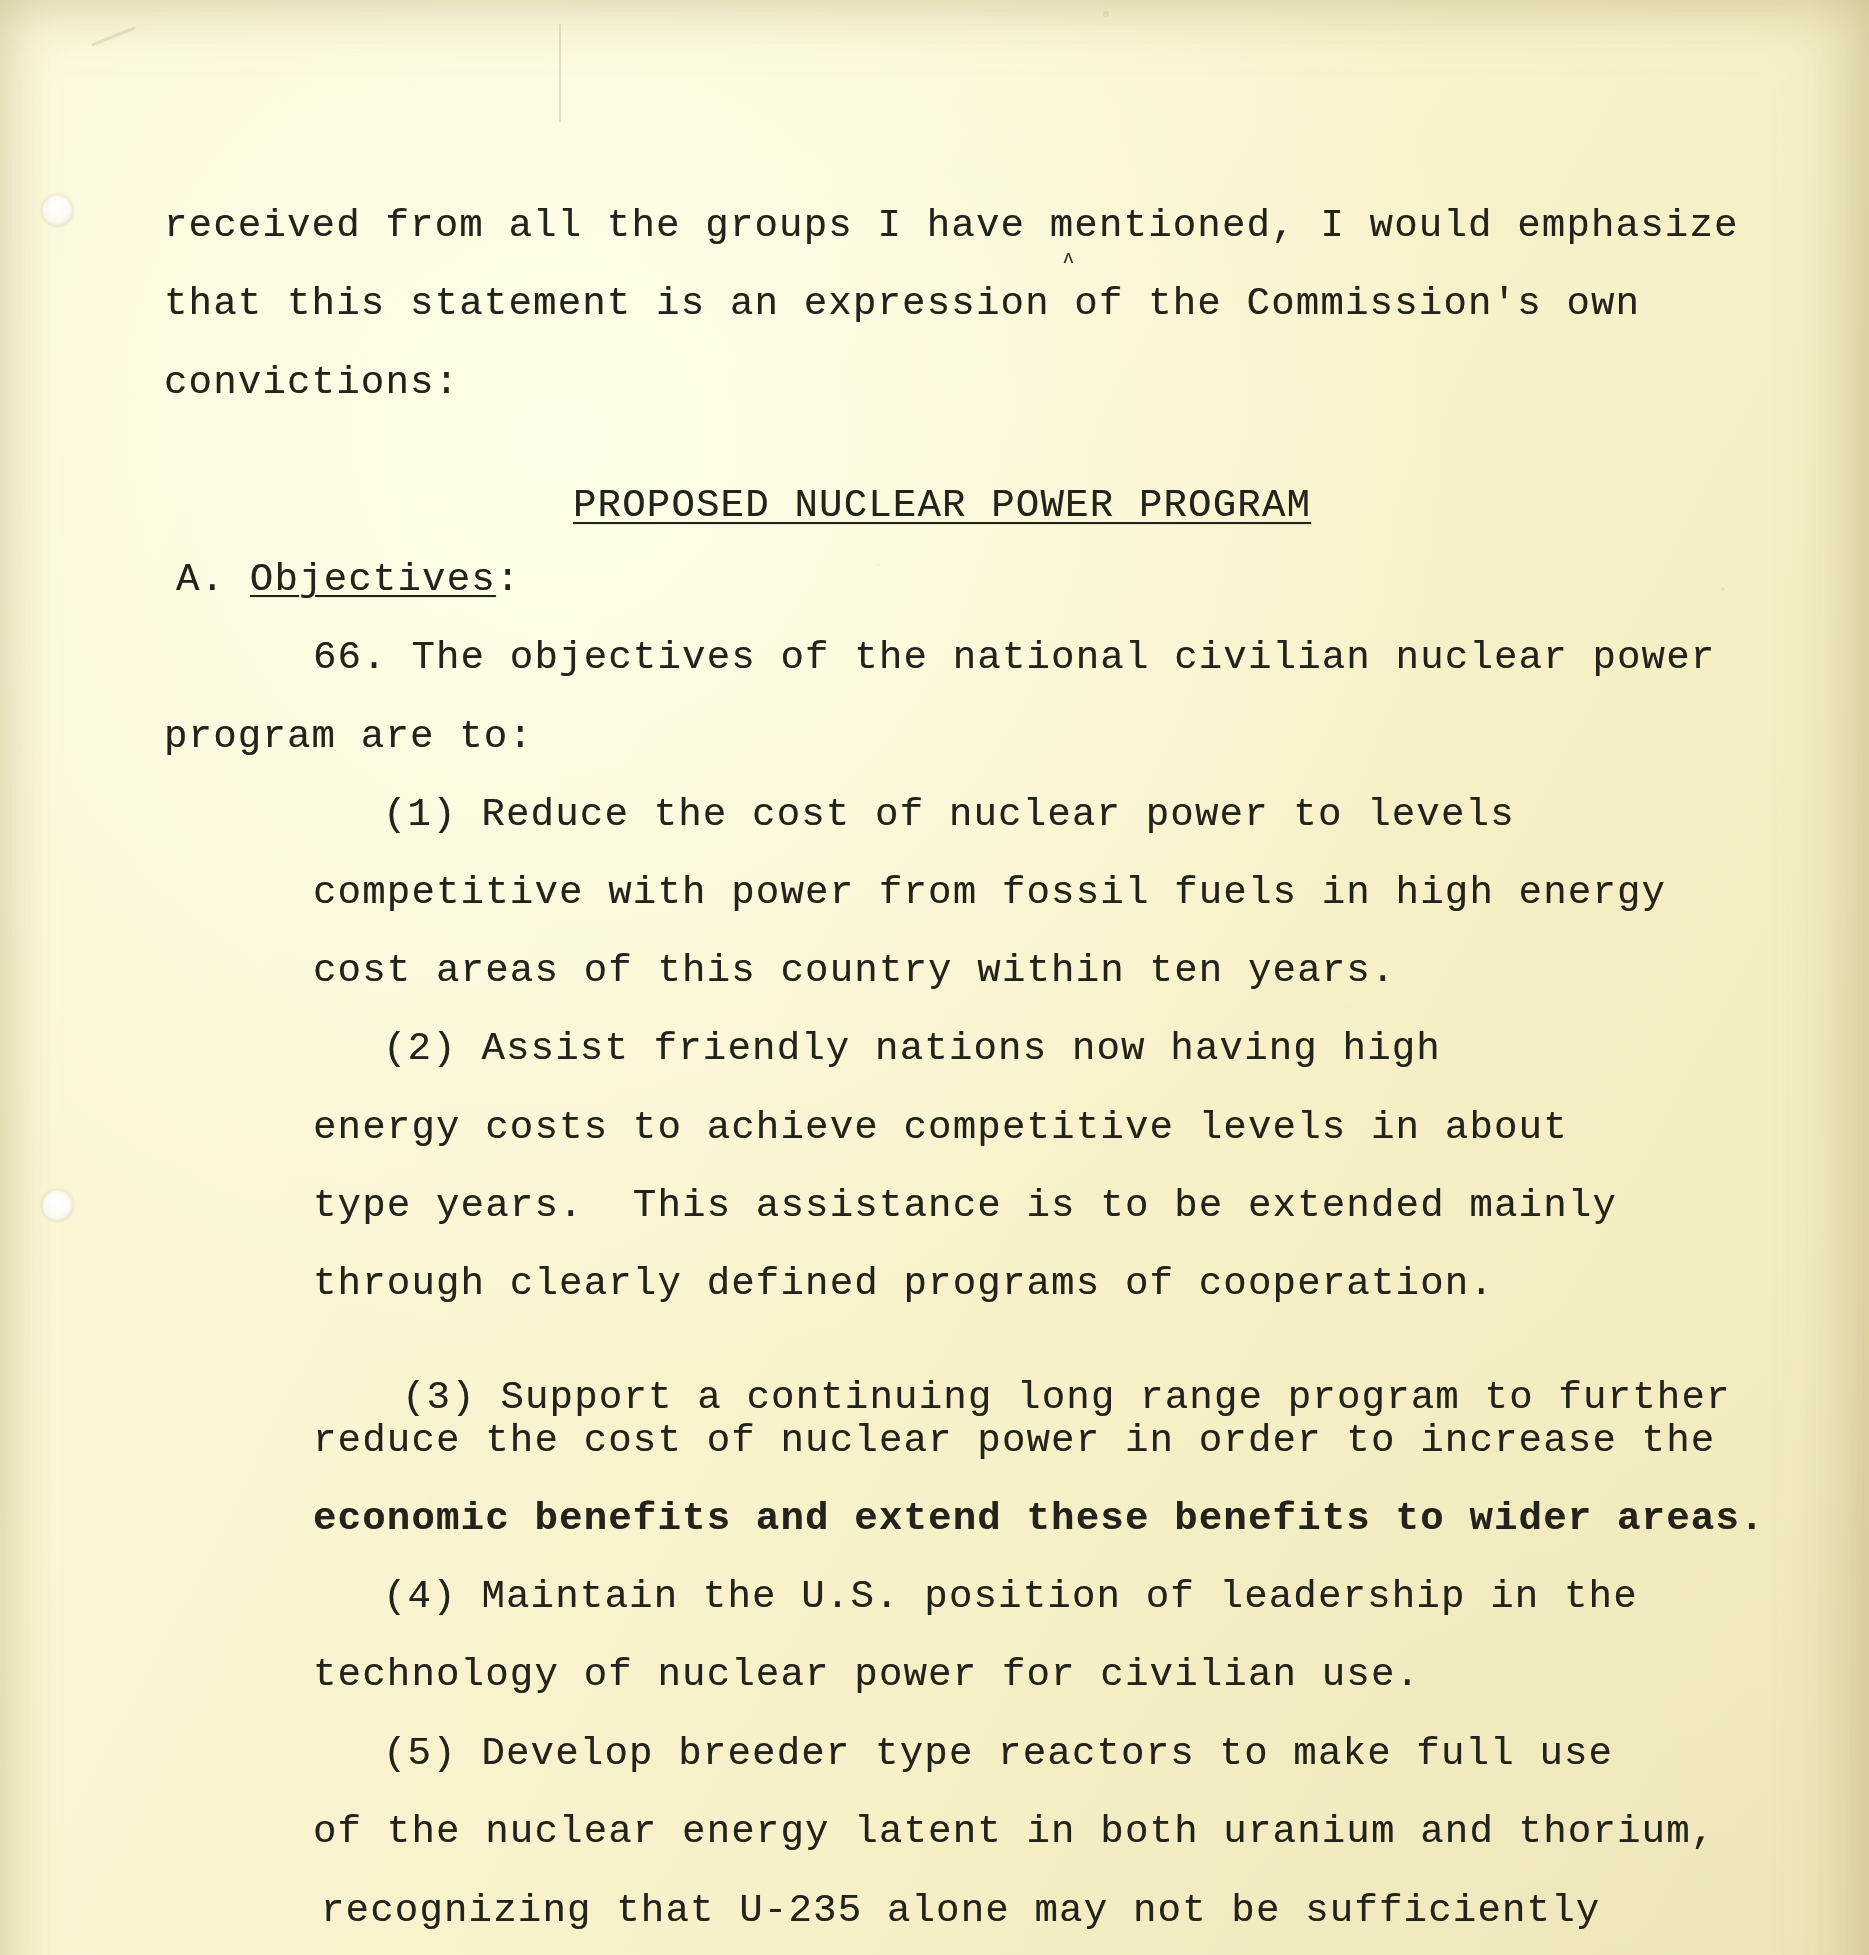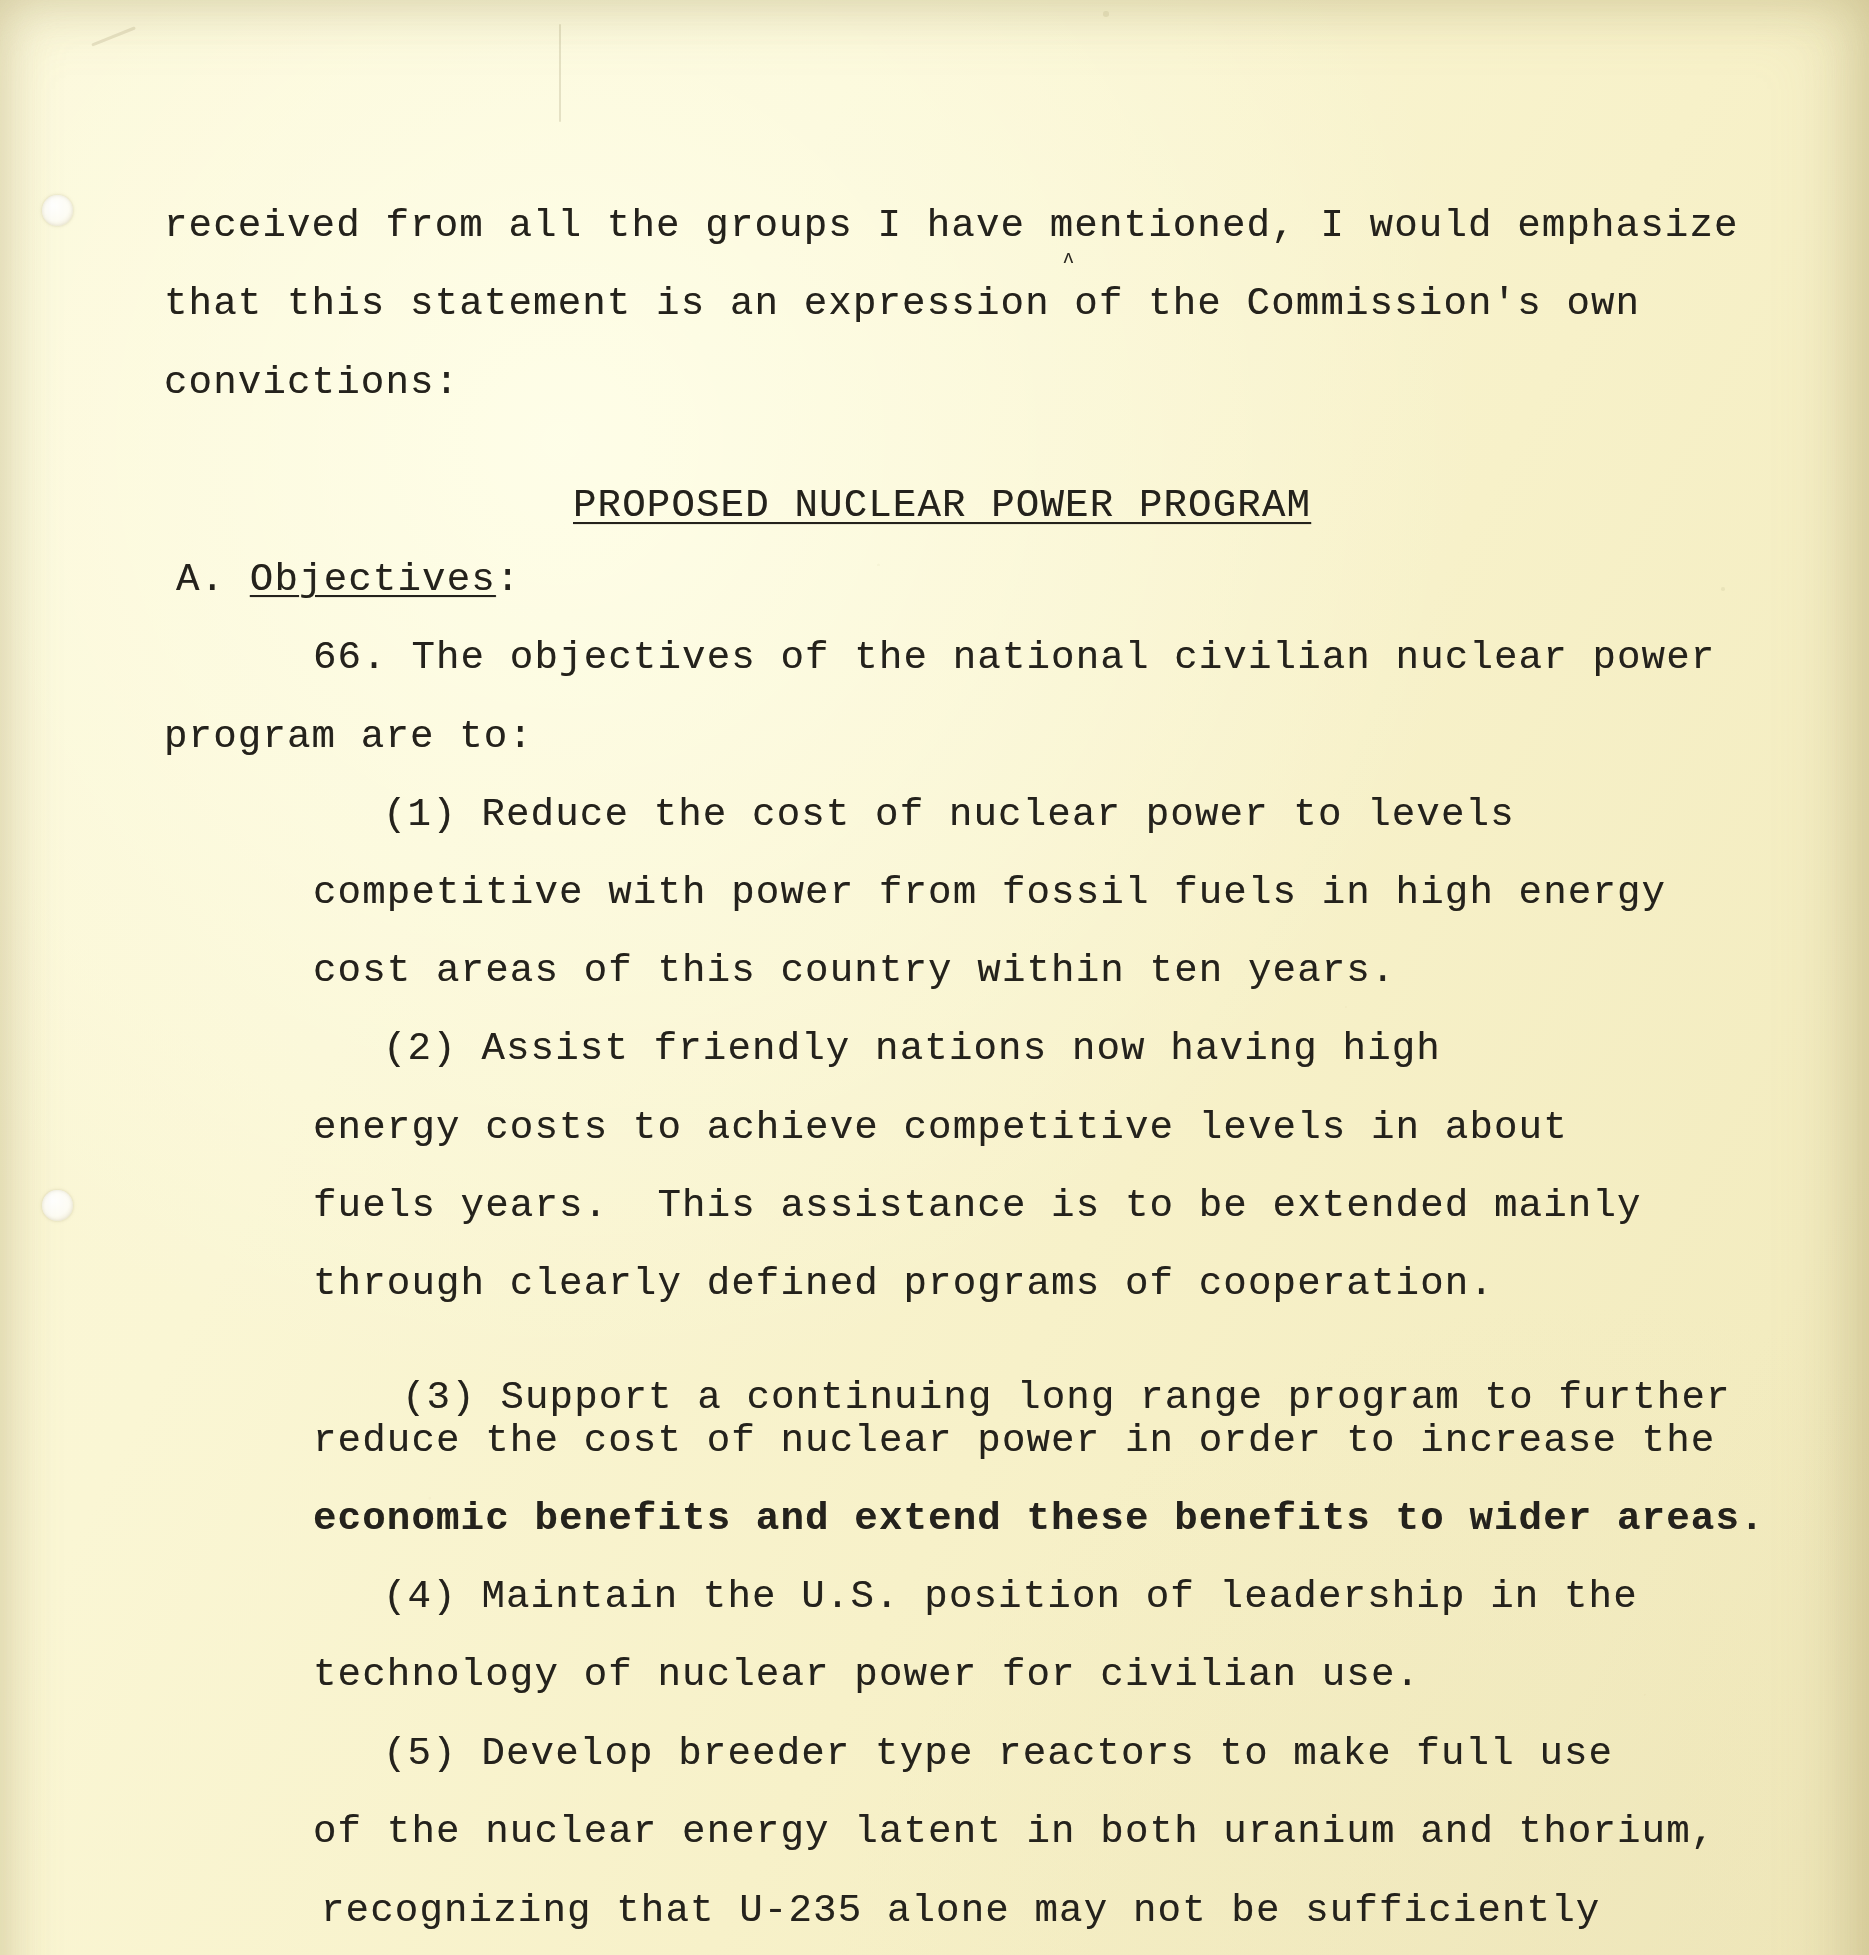--- a/index.html
+++ b/index.html
@@ -145,21 +145,21 @@
 
     <div class="line" style="left:313px; top:639px;">66. The objectives of the national civilian nuclear power</div>
     <div class="line" style="left:164px; top:718px;">program are to:</div>
 
     <div class="line" style="left:383px; top:796px;">(1) Reduce the cost of nuclear power to levels</div>
     <div class="line" style="left:313px; top:952px;">cost areas of this country within ten years.</div>
     <div class="line" style="left:313px; top:874px;">competitive with power from fossil fuels in high energy</div>
 
     <div class="line" style="left:383px; top:1030px;">(2) Assist friendly nations now having high</div>
     <div class="line" style="left:313px; top:1109px;">energy costs to achieve competitive levels in about</div>
-    <div class="line" style="left:313px; top:1187px;">fuels years.  This assistance is to be extended mainly</div>
+    <div class="line" style="left:313px; top:1187px;">type years.  This assistance is to be extended mainly</div>
     <div class="line" style="left:313px; top:1265px;">through clearly defined programs of cooperation.</div>
 
     <div class="line" style="left:383px; top:1379px;margin-left:19px;">(3) Support a continuing long range program to further</div>
     <div class="line" style="left:313px; top:1422px;">reduce the cost of nuclear power in order to increase the</div>
     <div class="line" style="left:313px; top:1500px;font-weight:bold;">economic benefits and extend these benefits to wider areas.</div>
 
     <div class="line" style="left:383px; top:1578px;">(4) Maintain the U.S. position of leadership in the</div>
     <div class="line" style="left:313px; top:1656px;">technology of nuclear power for civilian use.</div>
 
     <div class="line" style="left:383px; top:1735px;">(5) Develop breeder type reactors to make full use</div>

